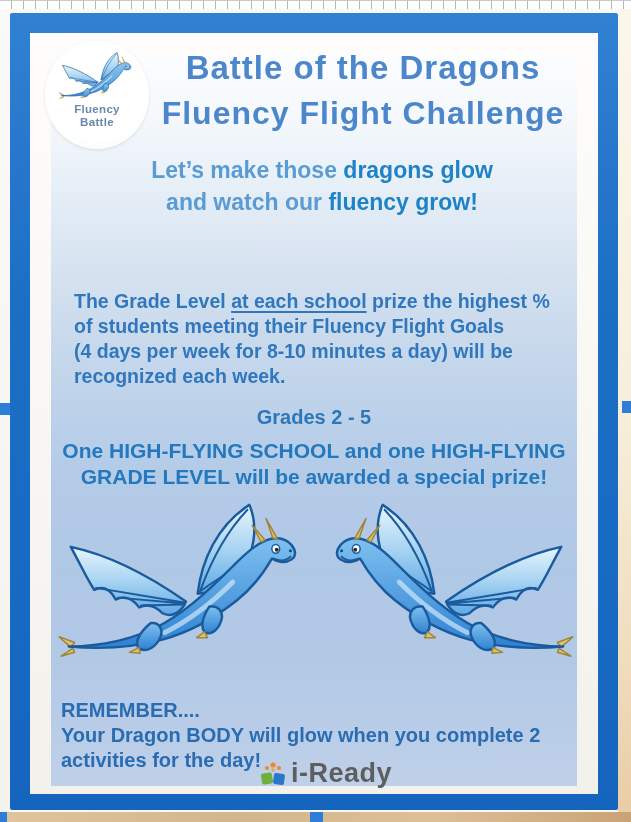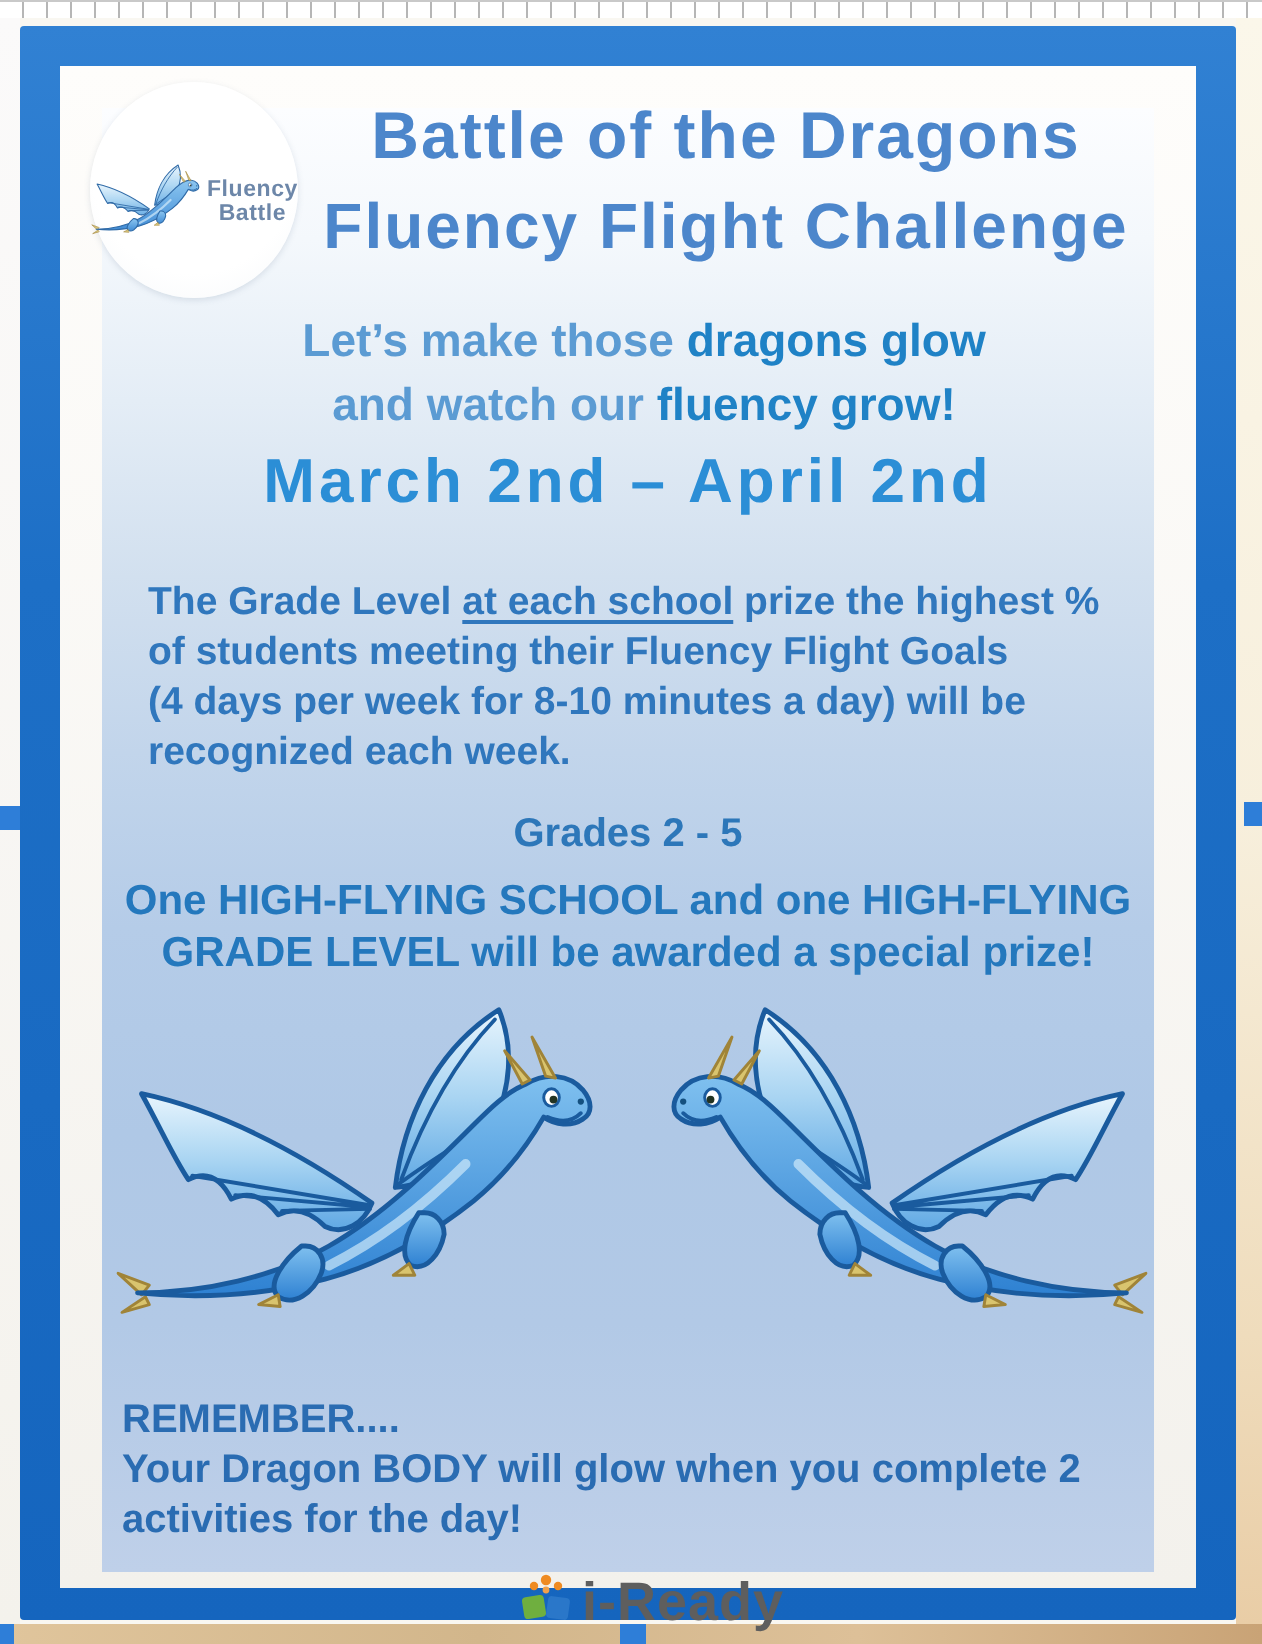--- a/index.html
+++ b/index.html
@@ -47,21 +47,21 @@
       #fcfdff 0%, #f4f8fc 9%, #e4edf6 20%, #d2e0ef 32%, #c2d5eb 44%,
       #b5cce8 56%, #afc8e6 70%, #b2c9e6 83%, #bfd0e9 100%);
   }
 
   
   .logo {
     position:absolute; left:-6px; top:-13px; width:104px; height:108px;
     background:radial-gradient(circle at 50% 42%, #ffffff 62%, #f6f8fa 100%);
     border-radius:50%;
     box-shadow:0 1px 3px rgba(90,110,140,.18);
-    display:flex; align-items:center; justify-content:flex-start;
+    display:flex; flex-direction:column; align-items:center; justify-content:flex-start;
     padding-top:10px;
   }
   .logo-dragon { opacity:.9; }
   .logo-label { font-size:11.5px; line-height:12.5px; font-weight:700;
     color:#6d87a9; text-align:center; letter-spacing:.3px; margin-top:2px; }
 
   .title { position:absolute; left:100px; top:-6px; width:424px; text-align:center;
     color:#4c86cb; font-weight:700; }
   .title .t1 { font-size:33px; letter-spacing:1px; line-height:40px; }
   .title .t2 { font-size:32px; letter-spacing:1px; line-height:40px; margin-top:5px; }
@@ -86,22 +86,22 @@
     font-size:21px; font-weight:700; color:#2478bd; line-height:26px; }
 
   .dragons { position:absolute; left:0; right:0; top:442px; height:176px; }
   .dragon { position:absolute; top:4px; width:258px; height:164px; }
   .dragon.left  { left:4px; }
   .dragon.right { left:268px; transform:scaleX(-1); }
 
   .remember { position:absolute; left:10px; top:624px; right:20px;
     font-size:20px; font-weight:700; color:#2a6cb2; line-height:25px;margin-top:20px; }
 
-  .brand { position:absolute; left:0; right:0; top:732px;
-    display:flex; align-items:flex-start; justify-content:center; gap:3px;padding-left:22px; }
+  .brand { position:absolute; left:0; right:0; top:704px;
+    display:flex; align-items:flex-end; justify-content:center; gap:3px;padding-left:22px; }
   .brand-text { font-size:27px; font-weight:700; color:#5e5e5e; letter-spacing:.5px; }
 
   
   .handle { position:absolute; background:#2e7ed8; z-index:6; }
   .handle.left-mid   { left:0;    top:403px;  width:10px; height:12px; }
   .handle.right-mid  { left:622px; top:401px; width:9px;  height:12px; }
   .handle.bottom-mid { left:310px; top:812px; width:13px; height:10px; }
   .handle.bottom-left{ left:0;    top:812px;  width:7px;  height:10px; }
 
   .hidden-defs { position:absolute; width:0; height:0; }
@@ -178,21 +178,20 @@
 
         <div class="subtitle">
           <div>
             <span class="lt">Let’s make those </span><span class="dk">dragons glow</span>
           </div>
           <div>
             <span class="lt">and watch our </span><span class="dk">fluency grow!</span>
           </div>
         </div>
 
-        <div class="date">March 2nd – April 2nd</div>
 
         <div class="para">
           <div>
             <span>The Grade Level </span><span class="ul">at each school</span><span> prize the highest %</span>
           </div>
           <div>of students meeting their Fluency Flight Goals</div>
           <div>(4 days per week for 8-10 minutes a day) will be</div>
           <div>recognized each week.</div>
         </div>
 

